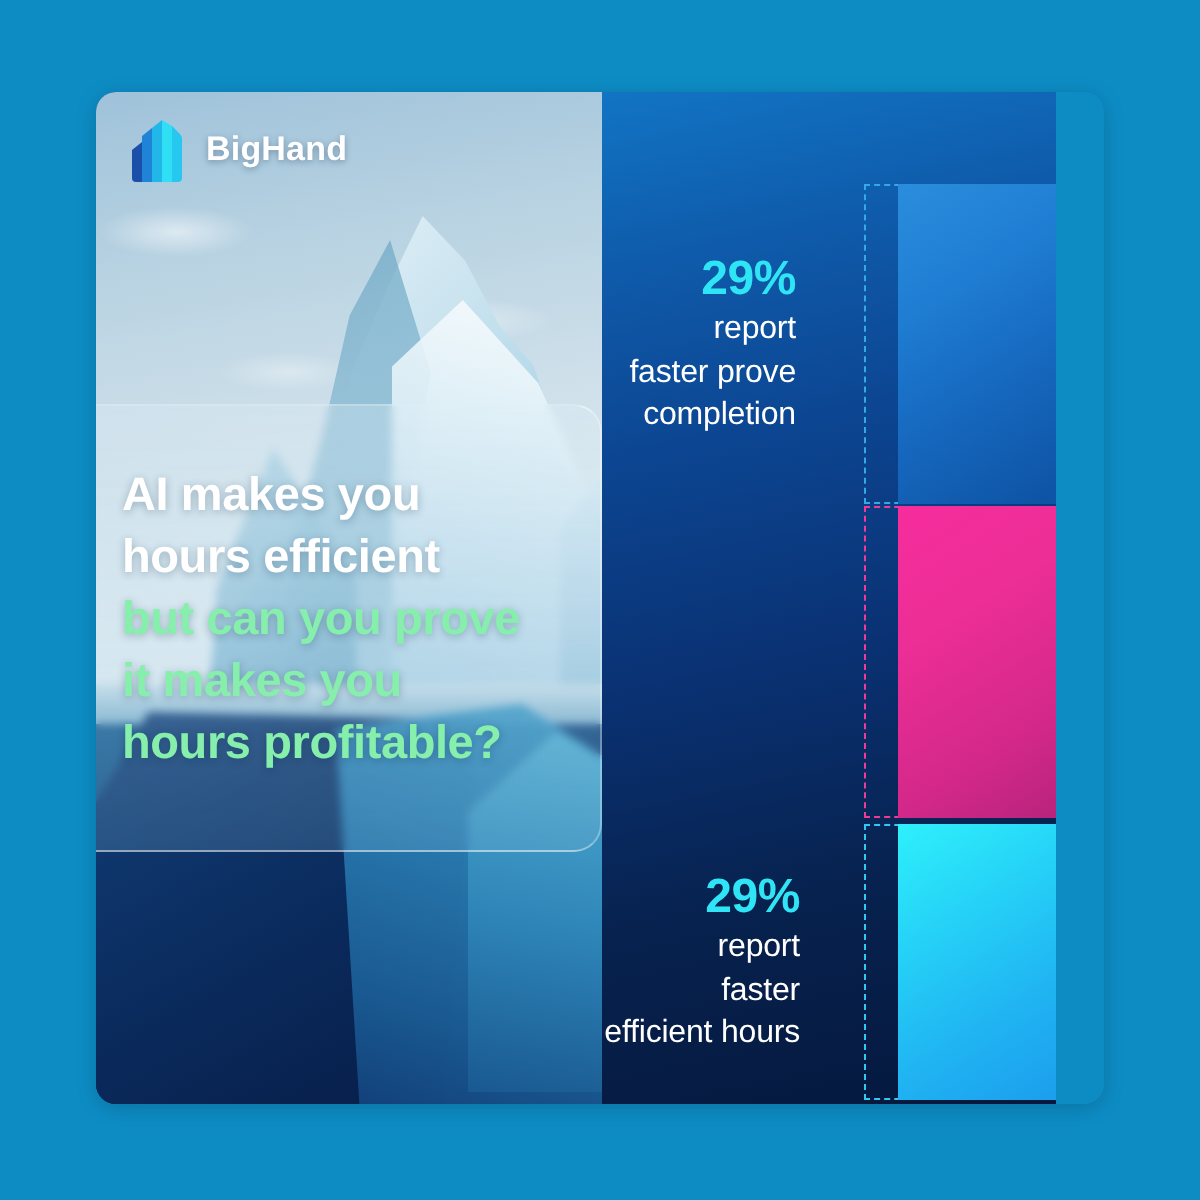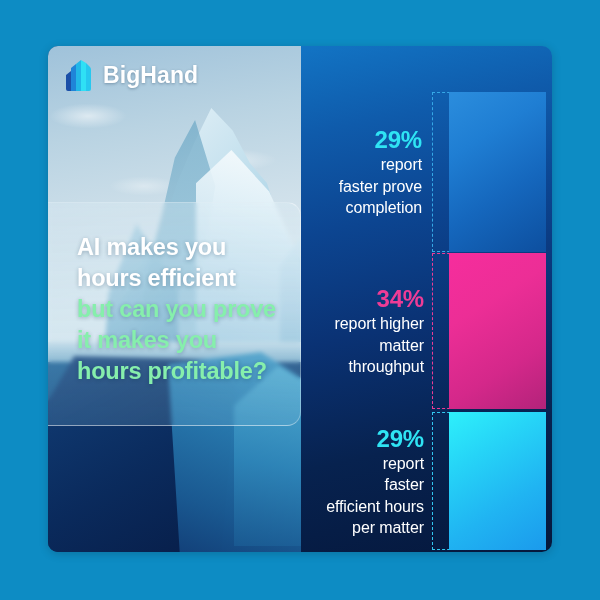--- a/index.html
+++ b/index.html
@@ -120,21 +120,21 @@
     position: absolute;
     left: 16px; top: 12px;
     display: flex;
     align-items: center;
     gap: 9px;
     z-index: 6;
   }
   #logo-mark { width: 30px; height: 34px; display: block; }
   #logo-text {
     color: #ffffff;
-    font-size: 23px;
+    font-size: 17px;
     font-weight: 600;
     letter-spacing: .1px;
     text-shadow: 0 1px 3px rgba(10,40,70,.35);
     white-space: nowrap;
   }
 
   
   #glass {
     position: absolute;
     left: 0; top: 156px;
@@ -146,34 +146,34 @@
     border-right: 1px solid rgba(255,255,255,.30);
     border-top-right-radius: 14px;
     border-bottom-right-radius: 14px;
     backdrop-filter: blur(2px);
     z-index: 4;
   }
   #headline {
     position: absolute;
     left: 0; top: 186px;
     width: 253px;
-    padding: 0 16px 0 29px;
+    padding: 0 16px 0 13px;
     z-index: 5;
     font-size: 23.5px;
     line-height: 31px;
     font-weight: 600;
     letter-spacing: -.2px;
   }
   #headline .l-white { color: #ffffff; display: block; text-shadow: 0 1px 4px rgba(12,45,75,.30); }
   #headline .l-cyan  { color: #86efac; display: block; text-shadow: 0 1px 4px rgba(8,40,70,.30); }
 
   
   #right-panel {
     position: relative;
-    width: 251px;
+    width: 227px;
     height: 100%;
     background: linear-gradient(168deg, #1274c4 0%, #0f5bab 16%, #0c4591 34%, #0a3274 54%, #07224f 76%, #05183d 100%);
     overflow: hidden;
   }
 
   .stat-row {
     position: absolute;
     left: 0;
     width: 100%;
     display: flex;
@@ -287,35 +287,25 @@
     <div class="stat-row" id="row-1">
       <div class="stat-text">
         <div class="stat-pct" style="color:#2fe4f4">29%</div>
         <div class="stat-label">report</div>
         <div class="stat-label">faster prove</div>
         <div class="stat-label">completion</div>
       </div>
       <div style="width:114px;flex:0 0 114px"></div>
     </div>
 
-    <div class="stat-row" id="row-2">
-      <div class="stat-text">
-        <div class="stat-pct" style="color:#ee3c96">34%</div>
-        <div class="stat-label">report higher</div>
-        <div class="stat-label">matter</div>
-        <div class="stat-label">throughput</div>
-      </div>
-      <div style="width:114px;flex:0 0 114px"></div>
-    </div>
 
     <div class="stat-row" id="row-3">
       <div class="stat-text">
         <div class="stat-pct" style="color:#2fe4f4">29%</div>
         <div class="stat-label">report</div>
         <div class="stat-label">faster</div>
         <div class="stat-label">efficient hours</div>
-        <div class="stat-label">per matter</div>
       </div>
       <div style="width:114px;flex:0 0 114px"></div>
     </div>
 
   </div>
 </div>
 
 </body></html>

